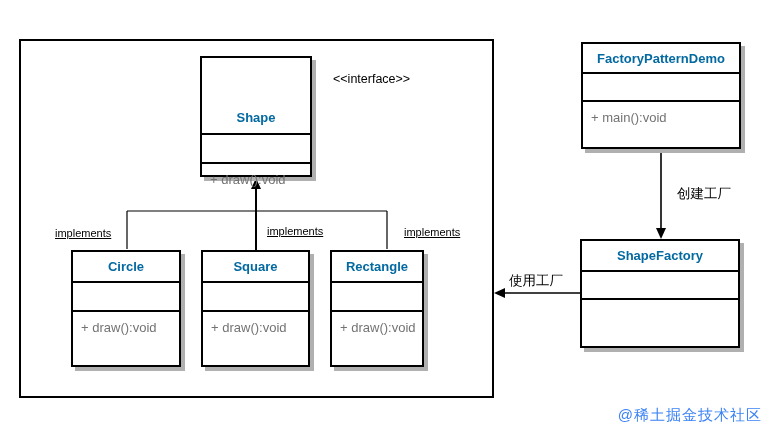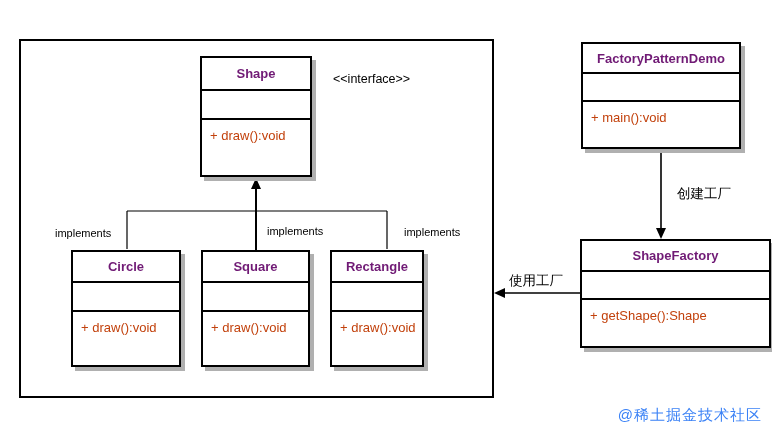--- a/index.html
+++ b/index.html
@@ -39,40 +39,40 @@
     display: flex;
     flex-direction: column;
   }
   .uml-title {
     border-bottom: 2px solid #000;
     display: flex;
     align-items: center;
     justify-content: center;
     font-weight: bold;
     font-size: 13px;
-    color: #701a75;
+    color: #0369a1;
     flex: 0 0 auto;
   }
   .uml-attrs {
     border-bottom: 2px solid #000;
     flex: 0 0 auto;
   }
   .uml-methods {
     flex: 1 1 auto;
     padding: 8px 4px 0 8px;
     font-size: 13px;
-    color: #c2410c;
+    color: #737373;
     white-space: nowrap;
   }
   .diagram-label {
     position: absolute;
     color: #000000;
     white-space: nowrap;
   }
-  .label-implements { font-size: 11px; }
+  .label-implements { font-size: 11px; text-decoration: underline; }
   .label-stereotype { font-size: 12.5px; }
   .label-cn { font-size: 13.5px; }
   .watermark {
     position: absolute;
     right: 10px;
     top: 406px;
     font-size: 15px;
     color: #3b82f6;
     letter-spacing: 1px;
   }
@@ -102,21 +102,21 @@
       <polygon points="661,239 656,228 666,228" fill="#000"></polygon>
     </g>
 
     <g>
       <line x1="580" y1="293" x2="504" y2="293" stroke="#000" stroke-width="1.6"></line>
       <polygon points="494,293 505,288 505,298" fill="#000"></polygon>
     </g>
   </svg>
 
   <div class="uml-box" style="left:200px; top:56px; width:112px; height:121px;">
-    <div class="uml-title" style="height:31px;">Shape</div>
+    <div class="uml-title" style="height:31px;margin-top:44px;">Shape</div>
     <div class="uml-attrs" style="height:27px;"></div>
     <div class="uml-methods">+ draw():void</div>
   </div>
 
   <div class="diagram-label label-stereotype" style="left:333px; top:72px;">&lt;&lt;interface&gt;&gt;</div>
 
   <div class="uml-box" style="left:71px; top:250px; width:110px; height:117px;">
     <div class="uml-title" style="height:29px;">Circle</div>
     <div class="uml-attrs" style="height:27px;"></div>
     <div class="uml-methods">+ draw():void</div>
@@ -137,24 +137,23 @@
   <div class="diagram-label label-implements" style="left:55px; top:227px;">implements</div>
   <div class="diagram-label label-implements" style="left:267px; top:225px;">implements</div>
   <div class="diagram-label label-implements" style="left:404px; top:226px;">implements</div>
 
   <div class="uml-box" style="left:581px; top:42px; width:160px; height:107px;">
     <div class="uml-title" style="height:28px;">FactoryPatternDemo</div>
     <div class="uml-attrs" style="height:26px;"></div>
     <div class="uml-methods">+ main():void</div>
   </div>
 
-  <div class="uml-box" style="left:580px; top:239px; width:191px; height:109px;">
+  <div class="uml-box" style="left:580px; top:239px; width:160px; height:109px;">
     <div class="uml-title" style="height:29px;">ShapeFactory</div>
     <div class="uml-attrs" style="height:26px;"></div>
-    <div class="uml-methods">+ getShape():Shape</div>
   </div>
 
   <div class="diagram-label label-cn" style="left:677px; top:185px;">创建工厂</div>
   <div class="diagram-label label-cn" style="left:509px; top:272px;">使用工厂</div>
 
   <div class="watermark">@稀土掘金技术社区</div>
 
 </div>
 
 </body></html>

